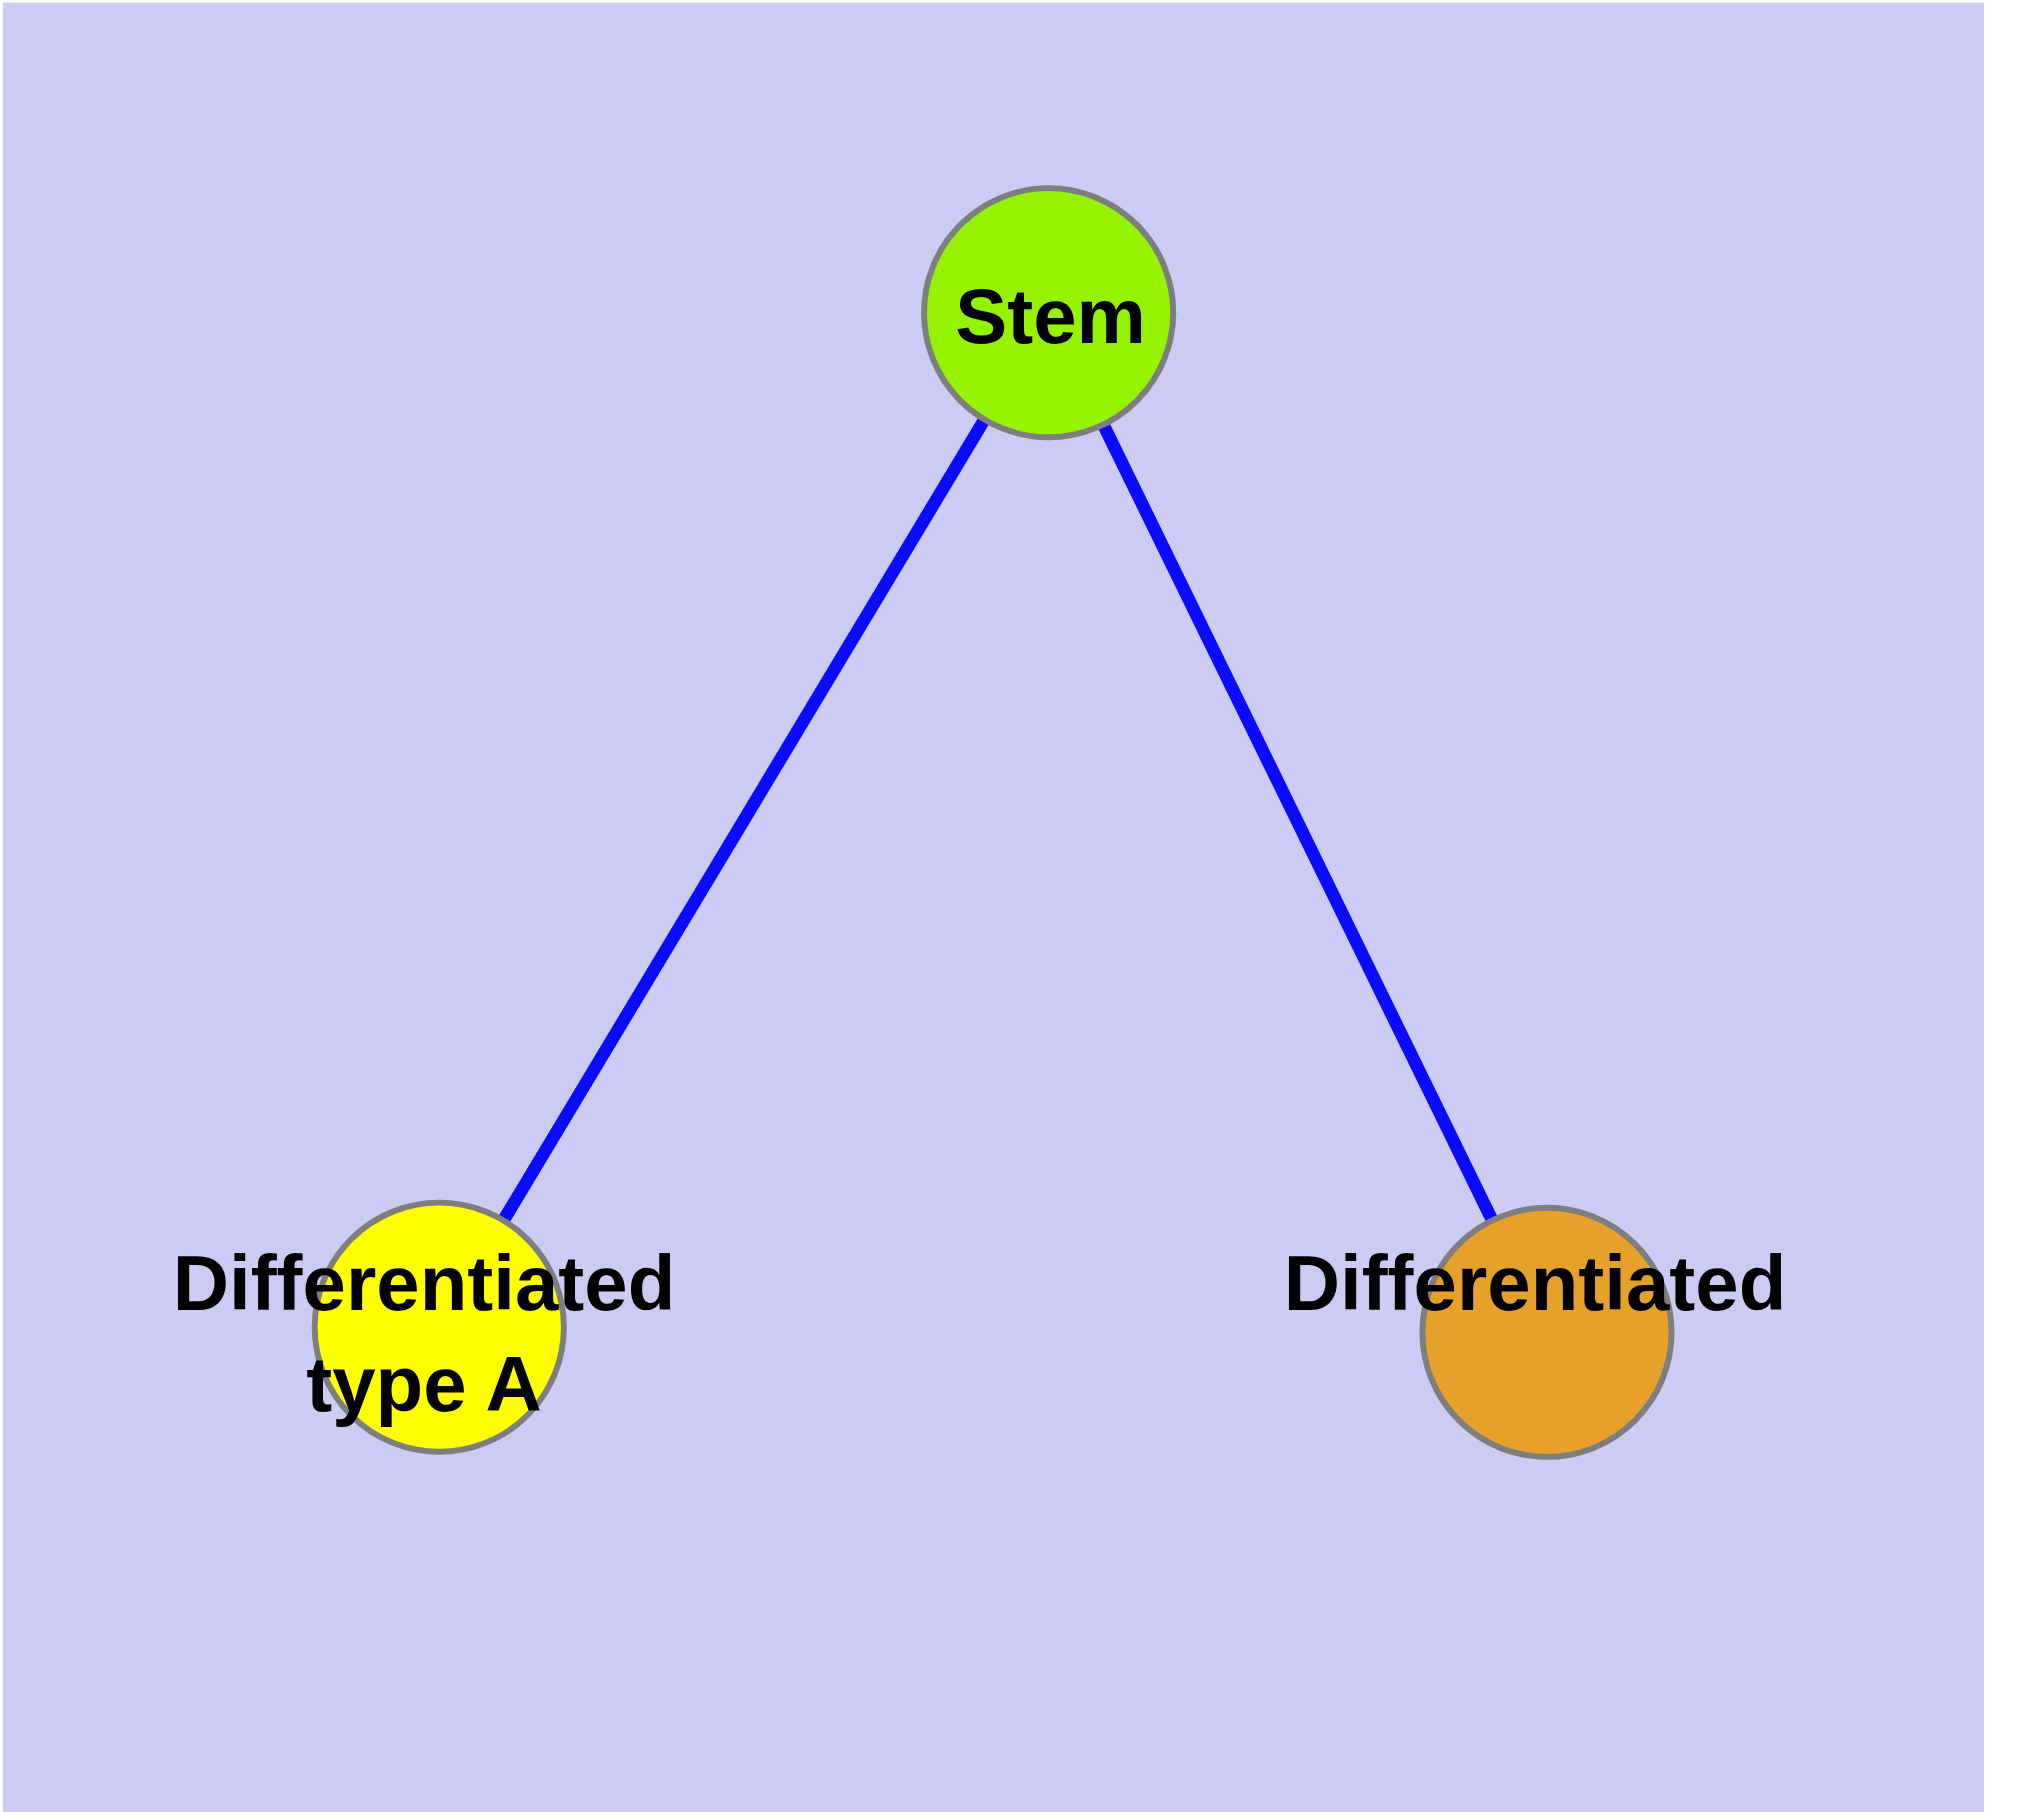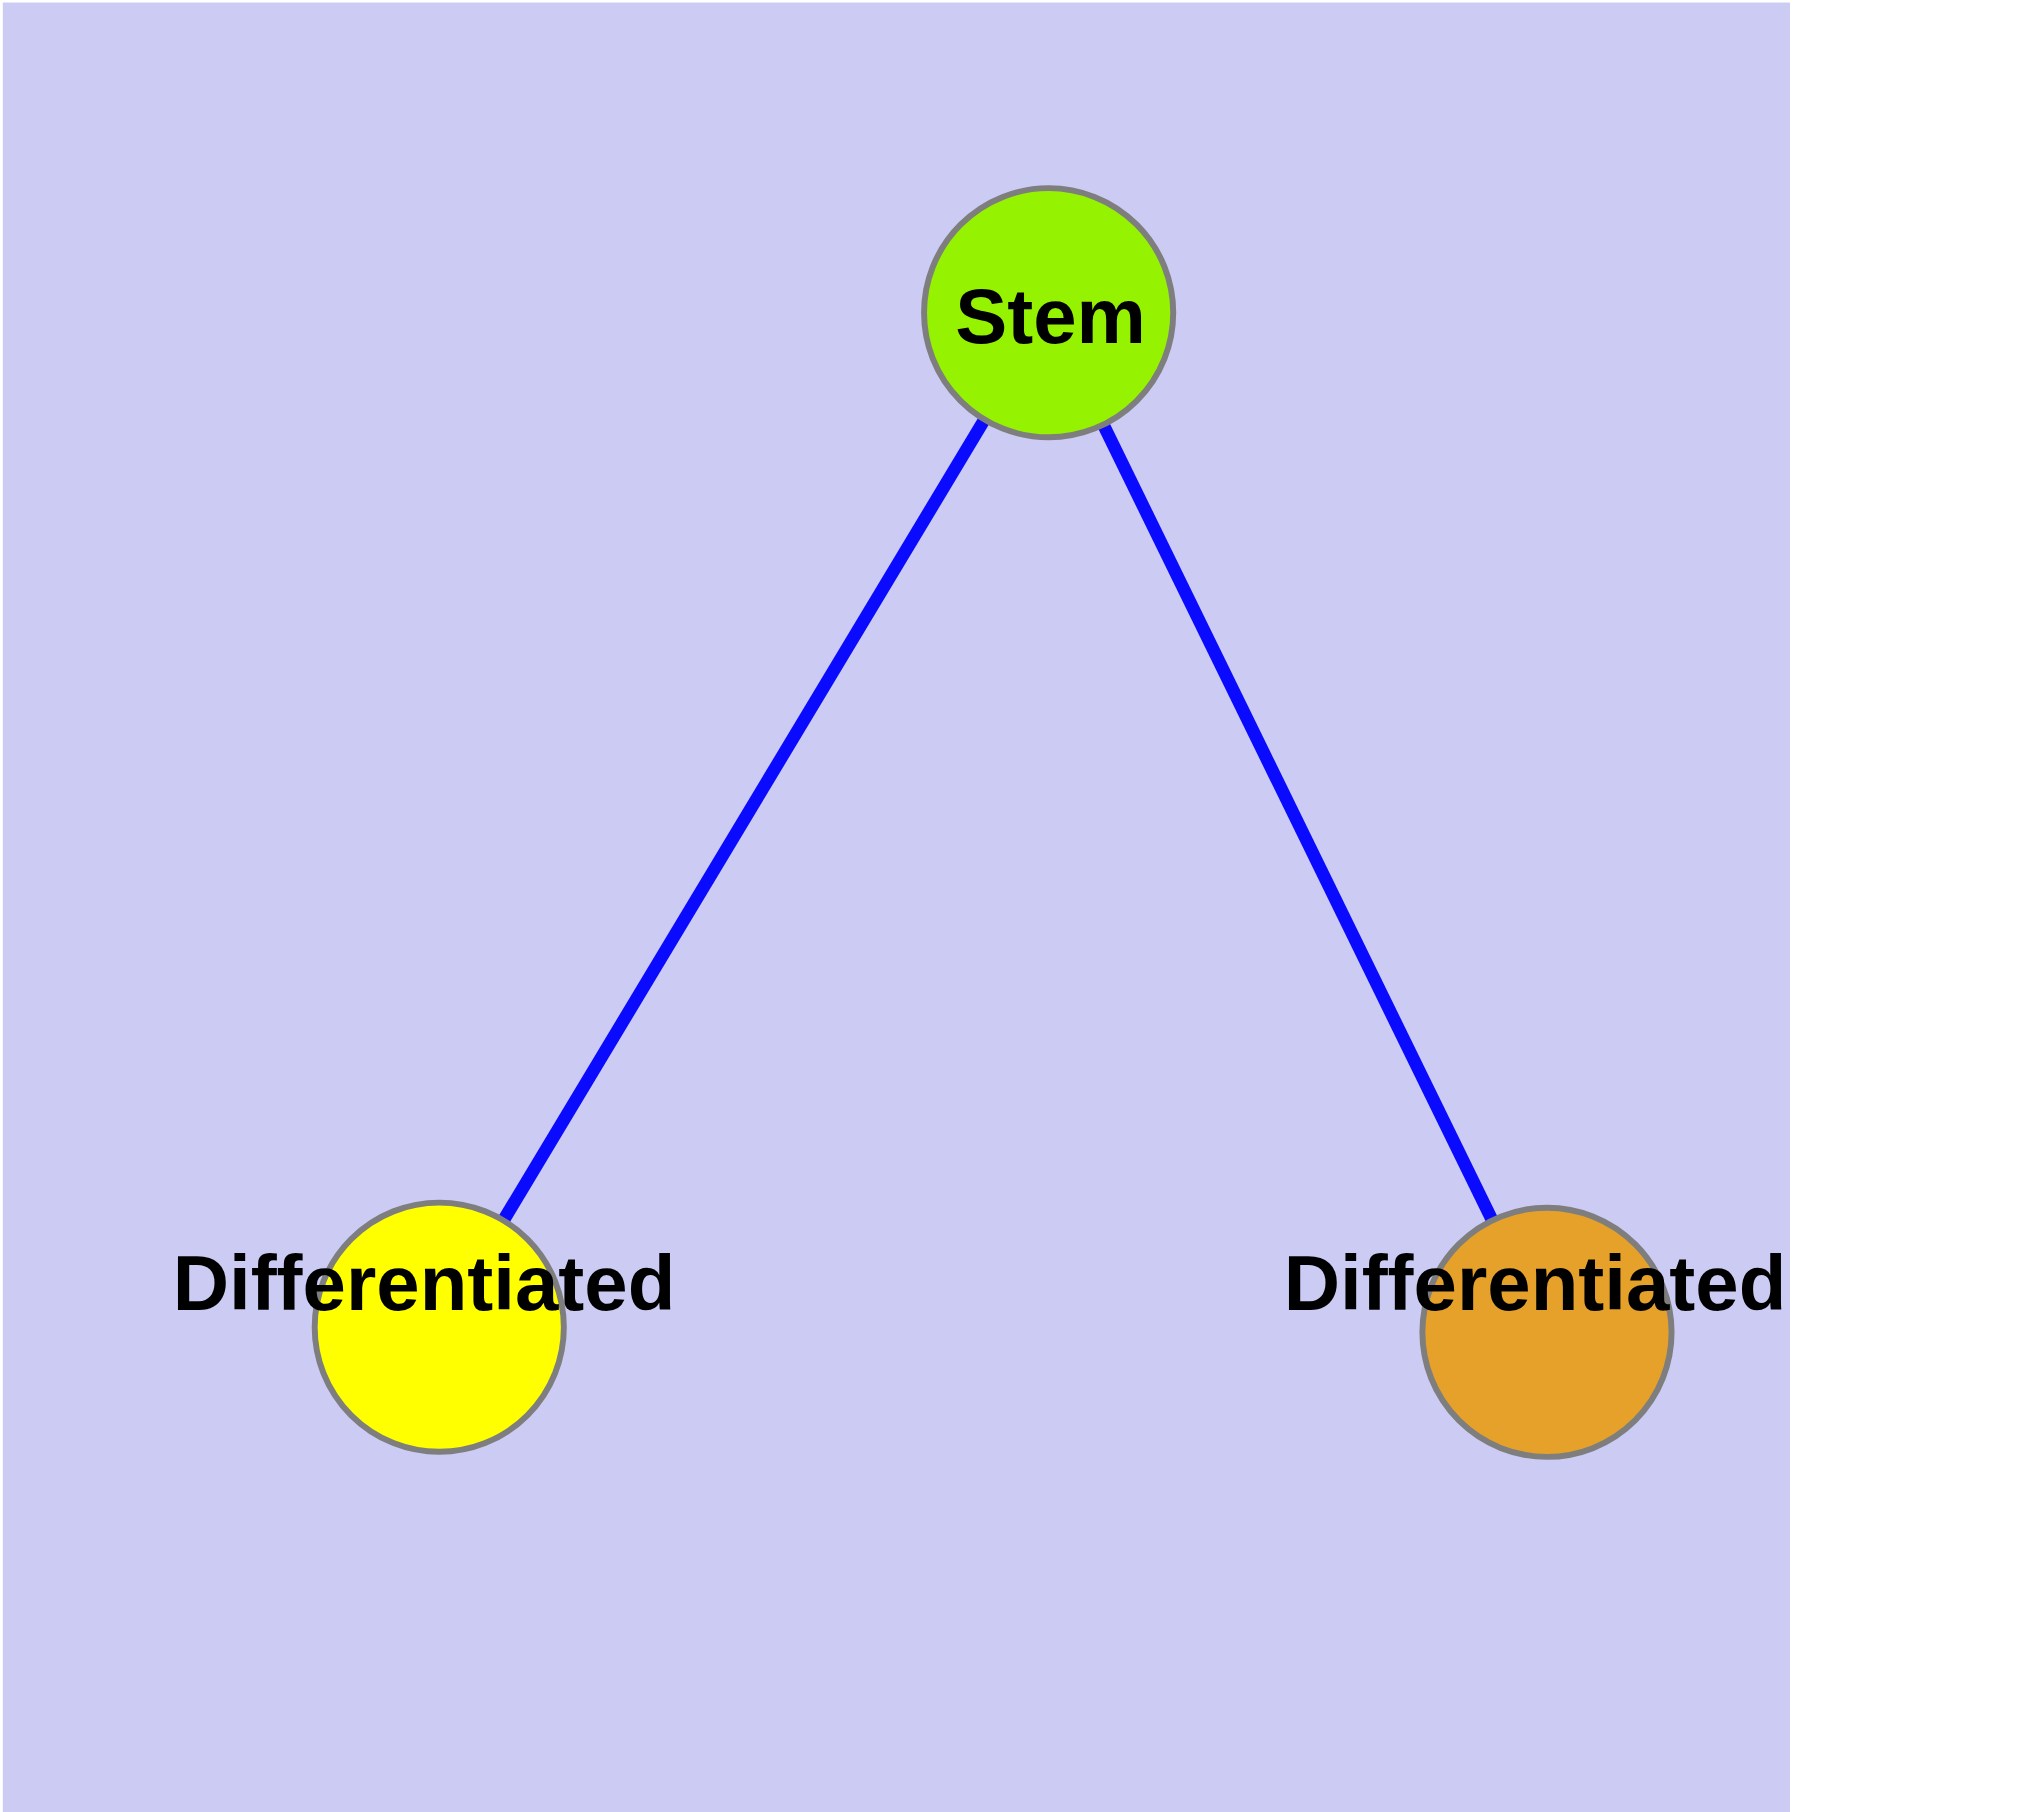--- a/index.html
+++ b/index.html
@@ -2,21 +2,21 @@
 <html style="font-size:13.6px"><head>
 <meta charset="utf-8">
 <style>
   html, body {
     margin: 0;
     padding: 0;
     background: #ffffff;
   }
   .stage {
     position: relative;
-    width: 1790px;
+    width: 1984px;
     height: 1812px;
     background: #ffffff;
     font-family: "Liberation Sans", sans-serif;
     overflow: hidden;
   }
   .stage svg {
     position: absolute;
     left: 0;
     top: 0;
   }
@@ -68,20 +68,21 @@
       <circle cx="1825" cy="1572" r="147" fill="#E6A12A"></circle>
     </g>
   </svg>
 
   <div class="node-label label-stem">
     <div>Stem</div>
   </div>
 
   <div class="node-label label-a">
     <div>Differentiated</div>
+    <div>type A</div>
   </div>
 
   <div class="node-label label-b">
     <div>Differentiated</div>
   </div>
 
 </div>
 
 
 </body></html>

